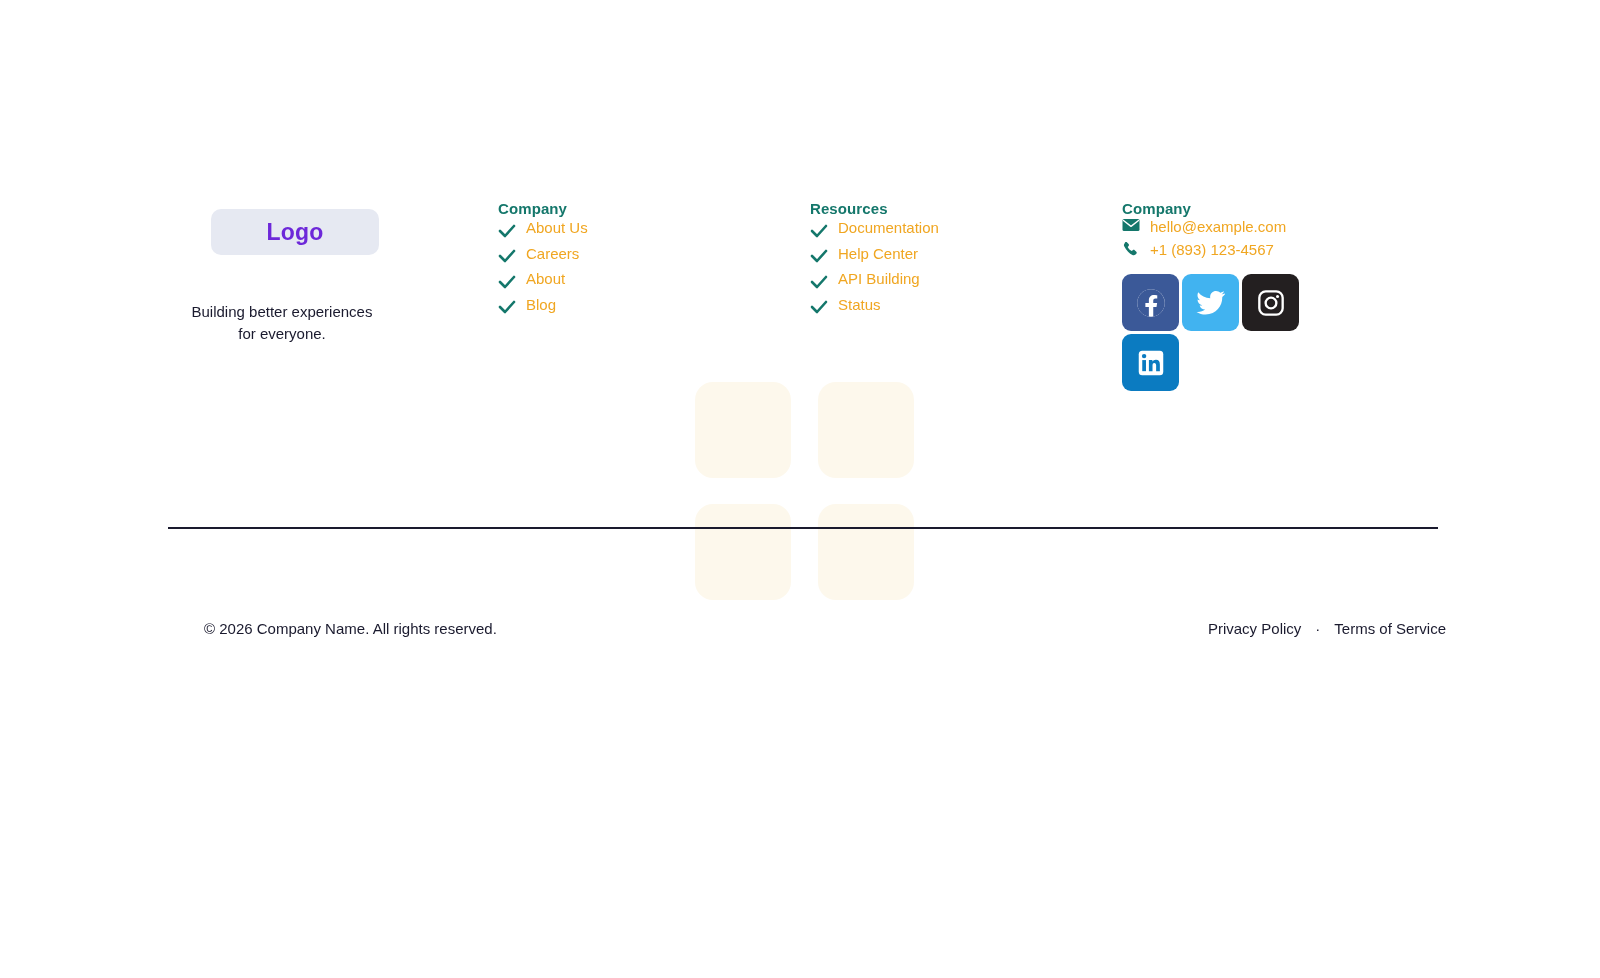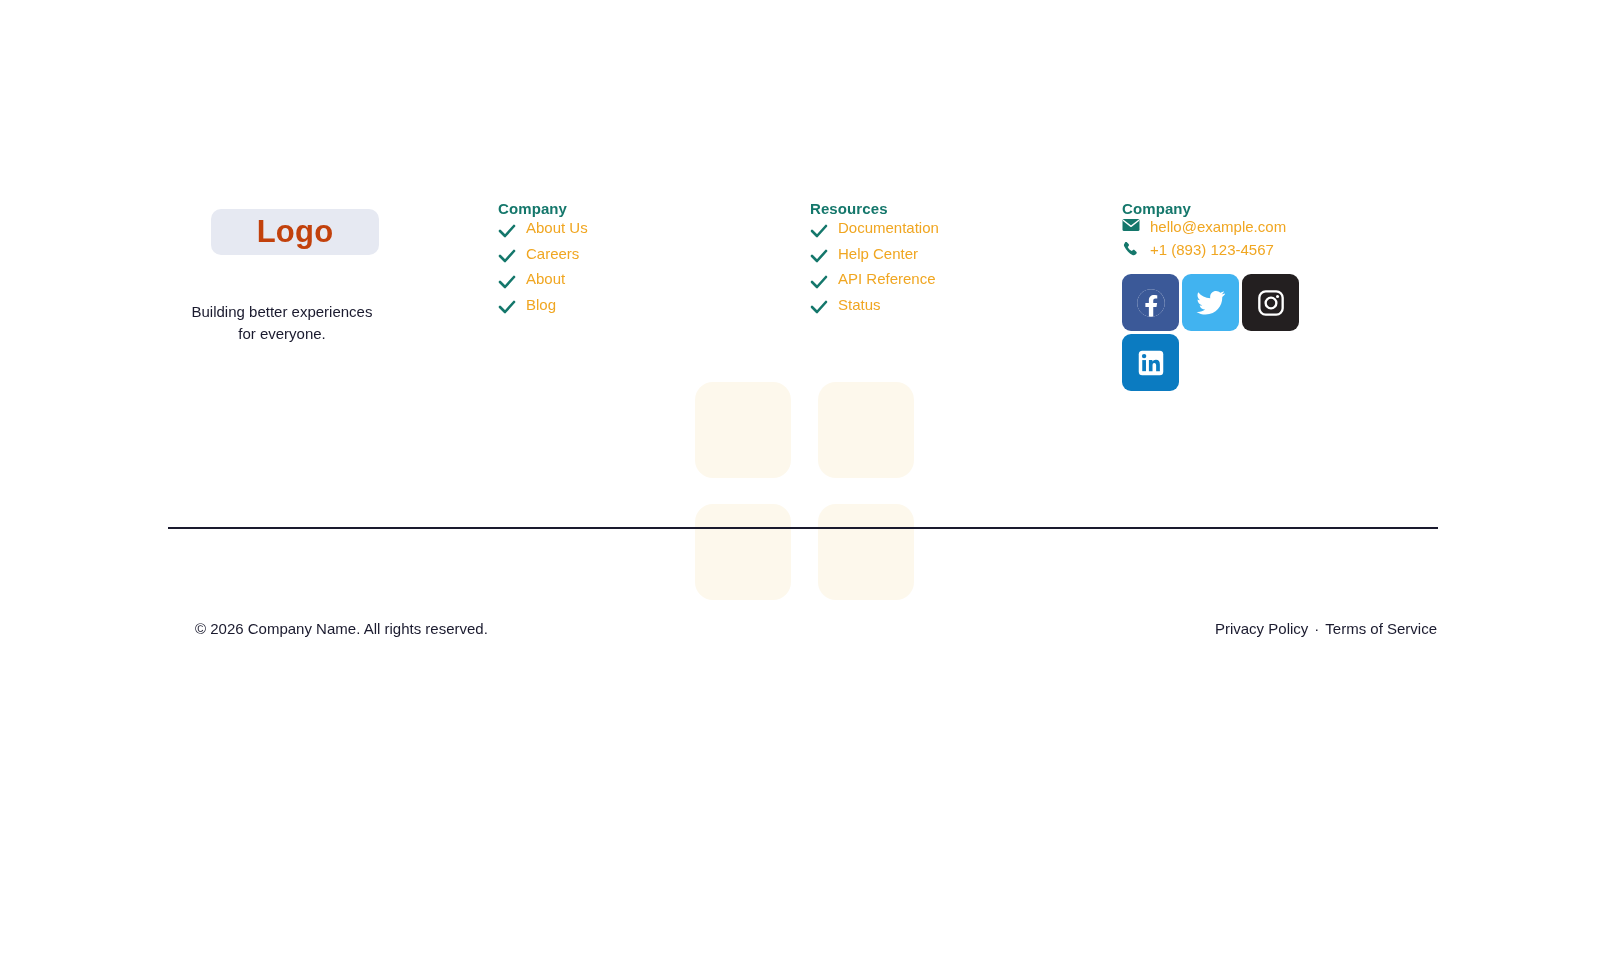--- a/index.html
+++ b/index.html
@@ -57,22 +57,22 @@
     height: 46px;
     background: #e6e9f2;
     border-radius: 10px;
     display: flex;
     align-items: center;
     justify-content: center;
     margin-left: 43px;
     margin-top: 9px;
   }
   .logo-text {
-    color: #c2410c;
-    font-size: 31px;
+    color: #6d28d9;
+    font-size: 23px;
     font-weight: 700;
     letter-spacing: 0.2px;
   }
 
   .tagline {
     margin-top: 46px;
     margin-left: 14px;
     font-size: 15px;
     line-height: 1.45;
     color: #1a1a2e;
@@ -153,39 +153,39 @@
     left: 168px;
     top: 527px;
     width: 1270px;
     height: 2px;
     background: #1a1a2e;
     z-index: 3;
   }
 
   .bottom-bar {
     position: absolute;
-    left: 167px;
+    left: 176px;
     top: 620px;
     width: 1270px;
     display: flex;
     justify-content: space-between;
     align-items: center;
     z-index: 3;
   }
   .copyright {
     font-size: 15px;
     color: #1a1a2e;
     margin-left: 28px;
   }
   .legal {
     font-size: 15px;
     color: #1a1a2e;
     display: flex;
     align-items: center;
-    gap: 6px;
+    gap: 14px;
   }
   .legal a {
     color: #1a1a2e;
     text-decoration: none;
     cursor: pointer;
   }
   .legal .sep { color: #1a1a2e; }
 </style>
 </head>
 <body>
@@ -262,21 +262,21 @@
               </svg>
           </span>
           <span class="link-text">Help Center</span>
         </li>
         <li>
           <span class="check">
             <svg width="18" height="14" viewBox="0 0 18 14">
                 <path d="M2 7 L7 12 L16 2" stroke="#14776b" stroke-width="2.6" fill="none" stroke-linecap="round" stroke-linejoin="round"></path>
               </svg>
           </span>
-          <span class="link-text">API Reference</span>
+          <span class="link-text">API Building</span>
         </li>
         <li>
           <span class="check">
             <svg width="18" height="14" viewBox="0 0 18 14">
                 <path d="M2 7 L7 12 L16 2" stroke="#14776b" stroke-width="2.6" fill="none" stroke-linecap="round" stroke-linejoin="round"></path>
               </svg>
           </span>
           <span class="link-text">Status</span>
         </li>
       </ul>

